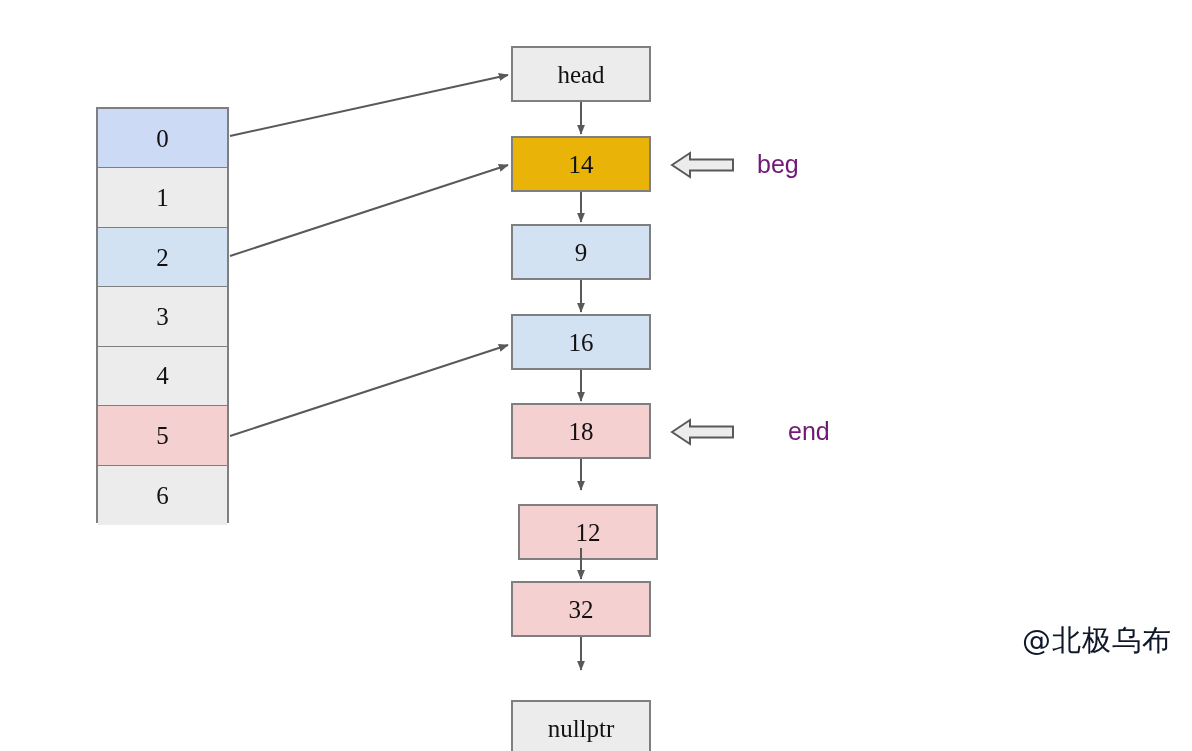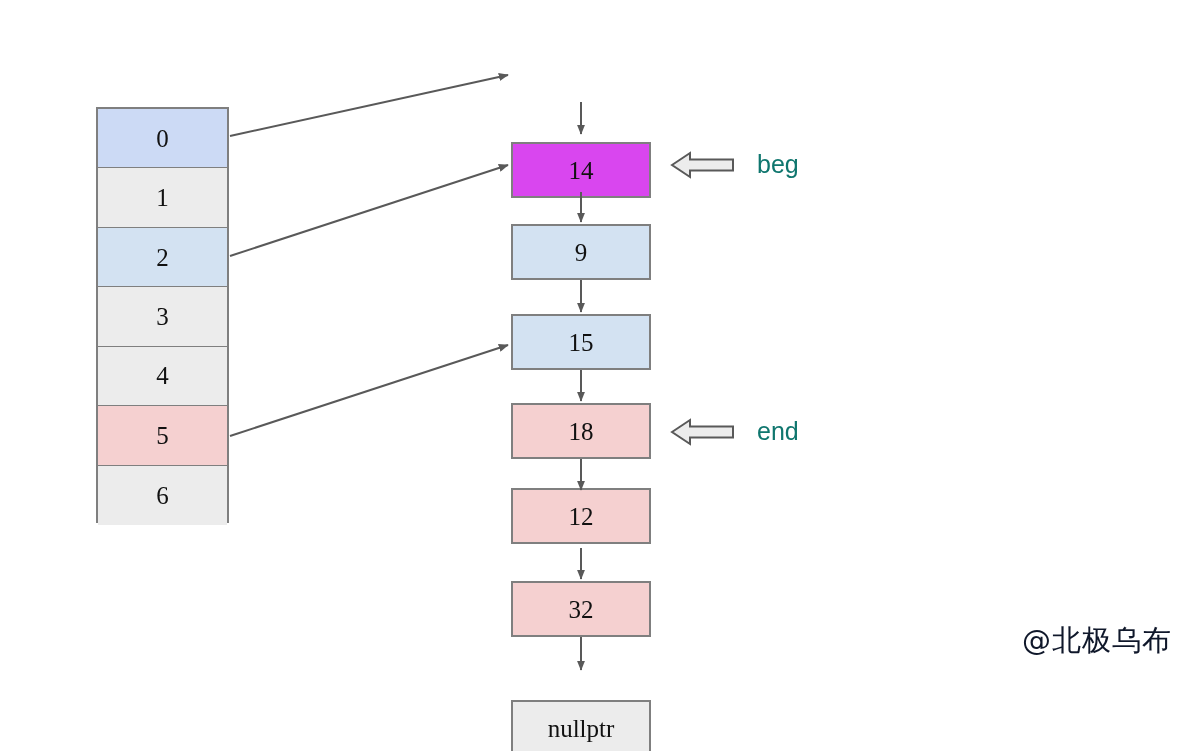--- a/index.html
+++ b/index.html
@@ -66,21 +66,21 @@
     width: 1192px;
     height: 751px;
     pointer-events: none;
   }
 
   
   .ptr-label {
     position: absolute;
     font-family: "Liberation Sans", "DejaVu Sans", sans-serif;
     font-size: 25px;
-    color: #0f766e;
+    color: #701a75;
     line-height: 1;
     white-space: nowrap;
   }
 
   
   #watermark {
     position: absolute;
     right: 20px;
     bottom: 90px;
     font-family: "DejaVu Sans", "Liberation Sans", sans-serif;
@@ -113,33 +113,36 @@
         <span>4</span>
       </div>
     <div class="array-cell" style="top:297.15px; background:#f5d0d0;">
         <span>5</span>
       </div>
     <div class="array-cell last" style="top:356.58px; background:#ececec;">
         <span>6</span>
       </div>
   </div>
 
-  <div class="node" style="top:142px; background:#d946ef;">
+  <div class="node" style="top:46px;  background:#ececec;">
+      <span>head</span>
+    </div>
+  <div class="node" style="top:136px; background:#eab308;">
       <span>14</span>
     </div>
   <div class="node" style="top:224px; background:#d3e2f2;">
       <span>9</span>
     </div>
   <div class="node" style="top:314px; background:#d3e2f2;">
-      <span>15</span>
+      <span>16</span>
     </div>
   <div class="node" style="top:403px; background:#f5d0d0;">
       <span>18</span>
     </div>
-  <div class="node" style="top:488px; background:#f5d0d0;">
+  <div class="node" style="top:504px; background:#f5d0d0;margin-left:7px;">
       <span>12</span>
     </div>
   <div class="node" style="top:581px; background:#f5d0d0;">
       <span>32</span>
     </div>
   <div class="node" style="top:700px; background:#ececec;">
       <span>nullptr</span>
     </div>
 
   <svg id="arrow-layer" viewBox="0 0 1192 751">
@@ -165,17 +168,17 @@
       <line x1="230" y1="436" x2="508" y2="345"></line>
     </g>
 
     <g fill="#ececec" stroke="#595959" stroke-width="2" stroke-linejoin="miter">
       <path d="M672,165 L690,153 L690,159.5 L733,159.5 L733,170.5 L690,170.5 L690,177 z"></path>
       <path d="M672,432 L690,420 L690,426.5 L733,426.5 L733,437.5 L690,437.5 L690,444 z"></path>
     </g>
   </svg>
 
   <div class="ptr-label" style="left:757px; top:152px;">beg</div>
-  <div class="ptr-label" style="left:757px; top:419px;">end</div>
+  <div class="ptr-label" style="left:788px; top:419px;">end</div>
 
   <div id="watermark">@北极乌布</div>
 
 </div>
 
 </body></html>

